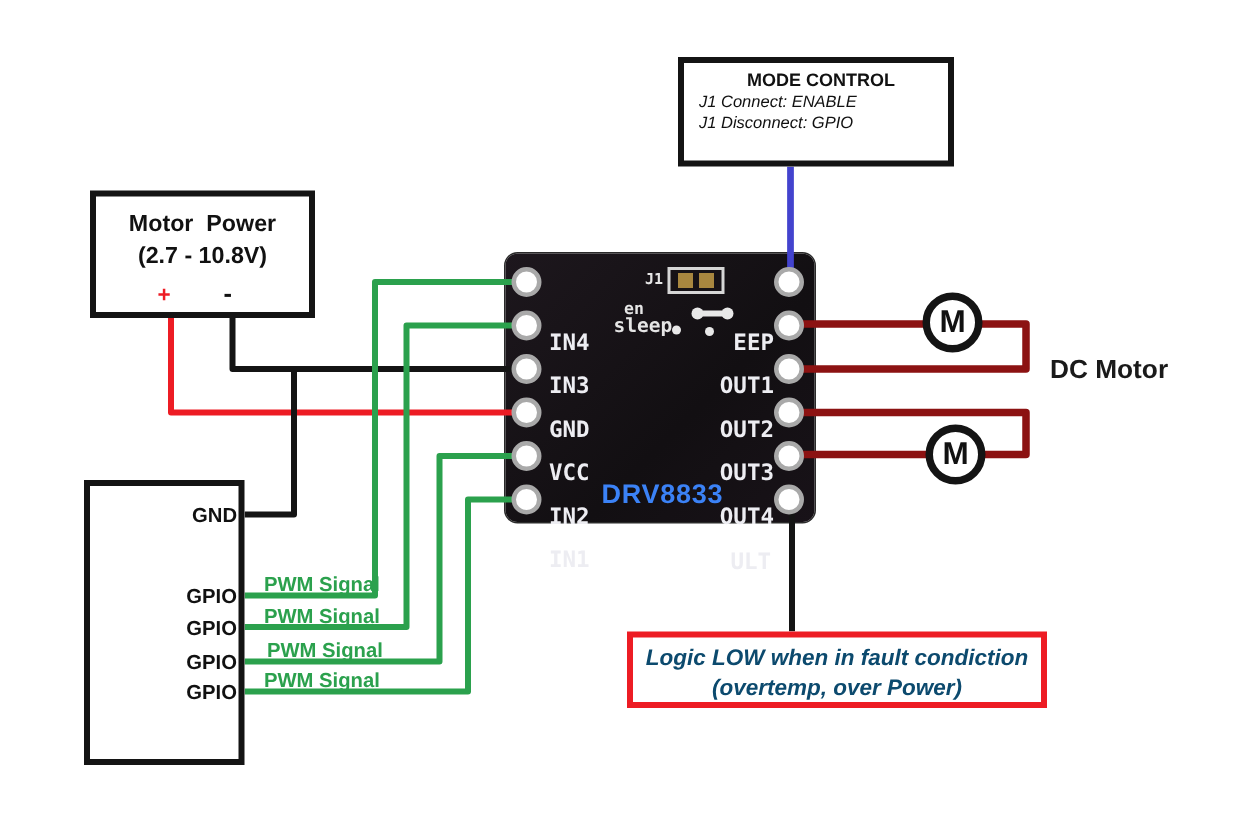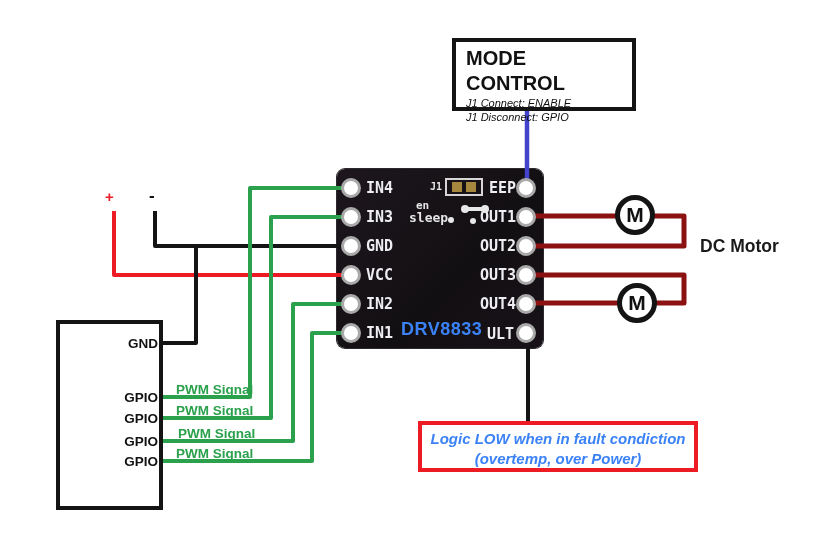--- a/index.html
+++ b/index.html
@@ -6,52 +6,52 @@
   .stage{position:relative;width:836px;height:551px;background:#ffffff;overflow:hidden;
          font-family:"Liberation Sans",sans-serif;color:#111;}
   .box{position:absolute;box-sizing:border-box;border:4px solid #141414;background:#fff;}
   svg.wires{position:absolute;left:0;top:0;}
 
   
   .board{position:absolute;left:337px;top:169px;width:206px;height:179px;border-radius:8px;
          background:linear-gradient(135deg,#1d171d 0%,#120f12 60%,#181218 100%);
          box-shadow:0 0 0 1px #2a2a2a;}
   .pin{position:absolute;font-family:"DejaVu Sans Mono",monospace;font-weight:bold;
-       color:#ededf2;font-size:15px;height:16px;line-height:16px;}
+       color:#ededf2;font-size:15px;height:16px;line-height:16px;margin-top:40px;}
   .pin.right{text-align:right;width:71px;}
   .chipname{position:absolute;font-family:Liberation Sans, sans-serif;font-weight:bold;
             color:#3b82f6;font-size:18px;letter-spacing:.5px;}
   .silk{position:absolute;font-family:"DejaVu Sans Mono",monospace;font-weight:bold;color:#e5e5e5;}
   .jumper{position:absolute;left:445px;top:178px;width:38px;height:18px;box-sizing:border-box;
           border:2px solid #d6d6d6;background:#161216;display:flex;align-items:center;
           justify-content:center;gap:4px;}
   .jumper span{display:block;width:10px;height:10px;background:#a8873f;}
   .dot{position:absolute;width:6px;height:6px;border-radius:50%;background:#e8e8e8;}
 
   
   .pad{position:absolute;width:14px;height:14px;border-radius:50%;background:#ffffff;
        border:3px solid #a9a9a9;}
 
   
   .motor{position:absolute;width:30px;height:30px;border:5px solid #141414;border-radius:50%;
          background:#fff;font-weight:bold;font-size:21px;text-align:center;line-height:30px;color:#111;}
 
   
-  .mode-title{font-weight:bold;font-size:20px;line-height:1.25;}
+  .mode-title{font-weight:bold;font-size:12px;line-height:1.25;margin-left:32px;}
   .mode-line{font-style:italic;font-size:11px;line-height:1.3;}
   .mp-title{display:block;text-align:center;font-weight:bold;font-size:15.5px;margin-top:10px;white-space:pre;}
   .mp-range{display:block;text-align:center;font-weight:bold;font-size:15.5px;margin-top:3px;}
   .terminal{position:absolute;font-weight:bold;font-size:17px;}
   .mcu-pin{position:absolute;left:100px;width:58px;text-align:right;font-weight:bold;font-size:13.5px;}
   .mcu-title{position:absolute;left:56px;width:107px;text-align:center;font-weight:bold;font-size:27px;}
   .pwm{position:absolute;color:#2BA14D;font-weight:600;font-size:13.5px;}
   .motors-caption{position:absolute;font-weight:bold;font-size:17.5px;color:#1a1a1a;}
   .fault{position:absolute;left:418px;top:421px;width:280px;height:51px;box-sizing:border-box;
          border:4px solid #ED1C24;background:#fff;text-align:center;padding-top:4px;}
-  .fault div{color:#3b82f6;font-style:italic;font-weight:600;font-size:15px;line-height:1.35;}
+  .fault div{color:#0c4a6e;font-style:italic;font-weight:600;font-size:15px;line-height:1.35;}
 
   .wire{fill:none;stroke-linejoin:round;stroke-linecap:butt;}
   .w-green{stroke:#2BA14D;stroke-width:4;}
   .w-red{stroke:#ED1C24;stroke-width:4;}
   .w-black{stroke:#141414;stroke-width:4;}
   .w-blue{stroke:#4343CE;stroke-width:4.5;}
   .w-maroon{stroke:#8C1212;stroke-width:5;}
 </style>
 </head>
 <body>
@@ -120,20 +120,24 @@
   <div class="motor" style="left:615px;top:195px">M</div>
   <div class="motor" style="left:617px;top:283px">M</div>
   <span class="motors-caption" style="left:700px;top:236px">DC Motor</span>
 
   <div class="box" style="left:452px;top:38px;width:184px;height:73px;padding:4px 8px 4px 10px">
     <div class="mode-title">MODE CONTROL</div>
     <div class="mode-line">J1 Connect: ENABLE</div>
     <div class="mode-line">J1 Disconnect: GPIO</div>
   </div>
 
+  <div class="box" style="left:60px;top:127px;width:150px;height:85px">
+    <span class="mp-title">Motor  Power</span>
+    <span class="mp-range">(2.7 - 10.8V)</span>
+  </div>
   <span class="terminal" style="left:105px;top:188px;color:#ED1C24;font-size:15px">+</span>
   <span class="terminal" style="left:149px;top:186px">-</span>
 
   <div class="box" style="left:56px;top:320px;width:107px;height:190px"></div>
   <span class="mcu-pin" style="top:336px">GND</span>
   <span class="mcu-pin" style="top:390px">GPIO</span>
   <span class="mcu-pin" style="top:411px">GPIO</span>
   <span class="mcu-pin" style="top:434px">GPIO</span>
   <span class="mcu-pin" style="top:454px">GPIO</span>
 

